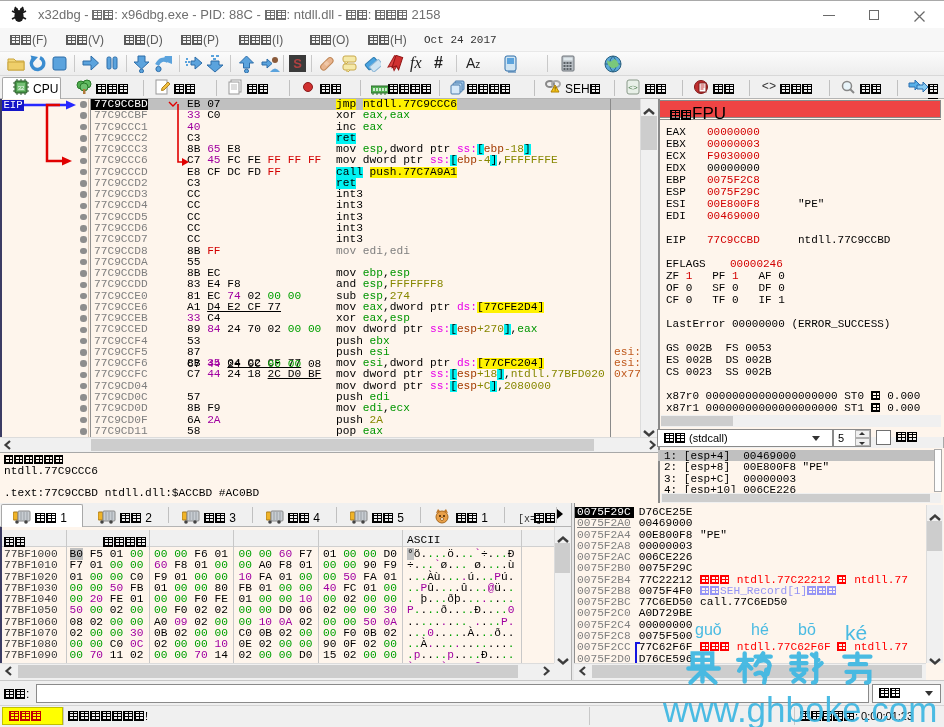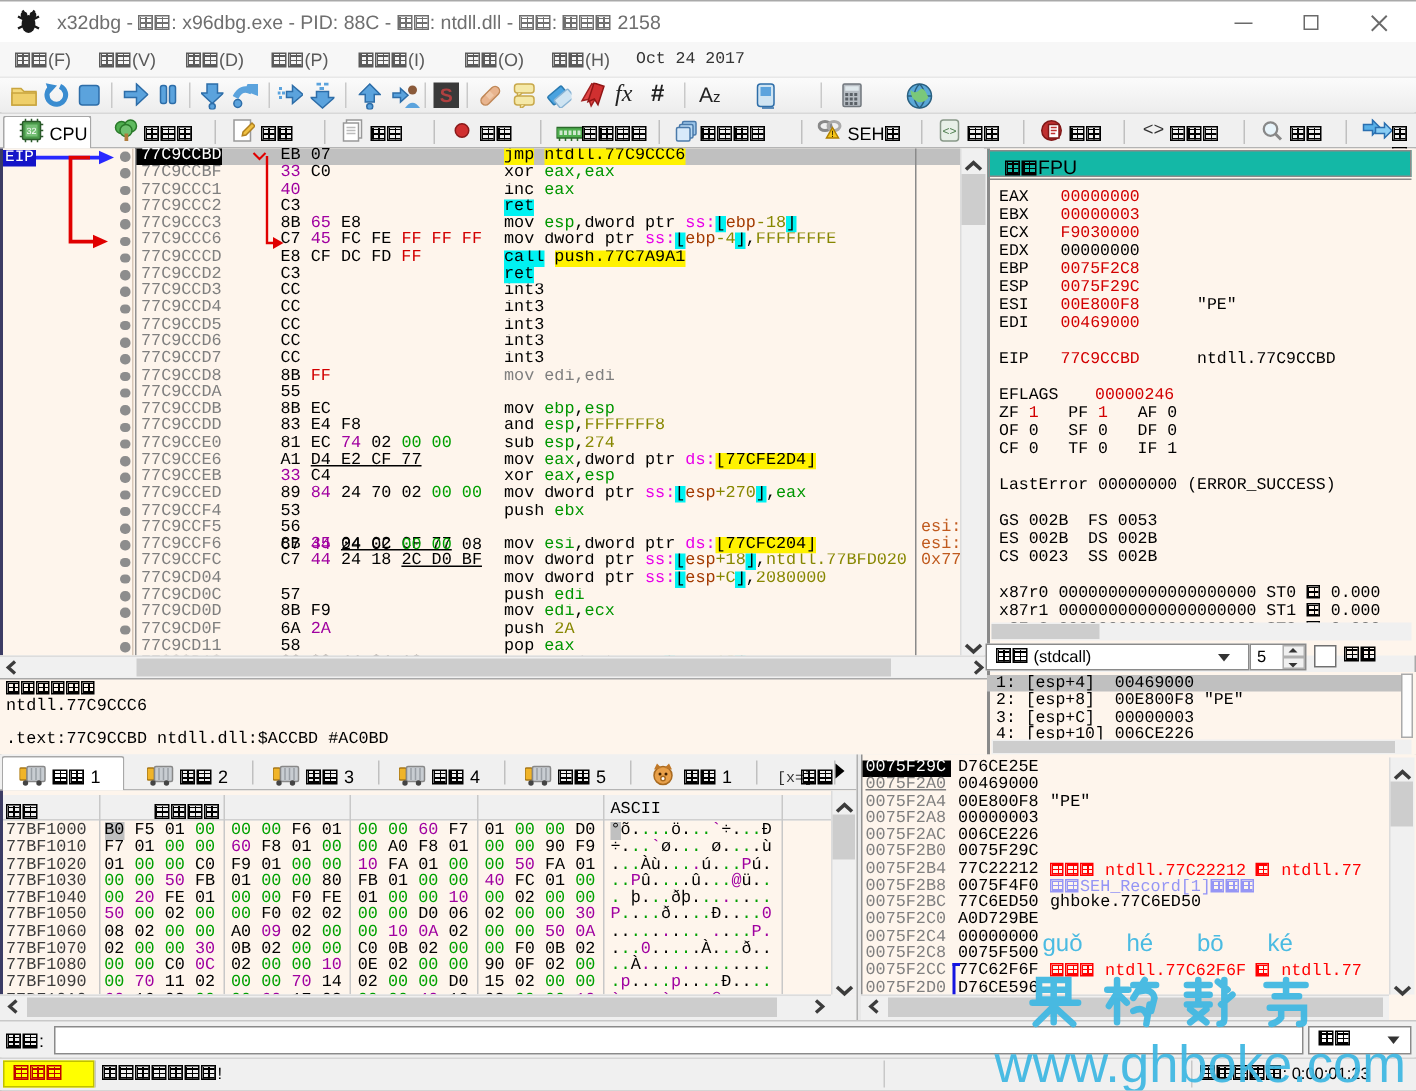--- a/index.html
+++ b/index.html
@@ -335,21 +335,22 @@
 <div class="ab" style="left:80px;top:315.33px;width:6.5px;height:6.5px;border-radius:50%;background:#8d8d8d;"></div>
 <div class="ab mono gt" style="left:94px;top:324.4px;height:11.27px;">77C9CCED</div>
 <div class="ab mono" style="left:187px;top:324.4px;height:11.27px;">89 <span class="pur">84</span> 24 70 02 <span class="grn">00 00</span></div>
 <div class="ab mono" style="left:336px;top:324.4px;width:274px;height:11.27px;overflow:hidden;">mov dword ptr <span class="mag">ss:</span><span class="cb">[</span><span class="brick">esp</span><span class="oli">+270</span><span class="cb">]</span>,<span class="reg">eax</span></div>
 <div class="ab" style="left:80px;top:326.59999999999997px;width:6.5px;height:6.5px;border-radius:50%;background:#8d8d8d;"></div>
 <div class="ab mono gt" style="left:94px;top:335.66999999999996px;height:11.27px;">77C9CCF4</div>
 <div class="ab mono" style="left:187px;top:335.66999999999996px;height:11.27px;">53</div>
 <div class="ab mono" style="left:336px;top:335.66999999999996px;width:274px;height:11.27px;overflow:hidden;">push <span class="reg">ebx</span></div>
 <div class="ab" style="left:80px;top:337.86999999999995px;width:6.5px;height:6.5px;border-radius:50%;background:#8d8d8d;"></div>
 <div class="ab mono gt" style="left:94px;top:346.94px;height:11.27px;">77C9CCF5</div>
-<div class="ab mono" style="left:187px;top:346.94px;height:11.27px;">56</div>
+<div class="ab mono" style="left:187px;top:346.94px;height:11.27px;">87</div>
+<div class="ab mono" style="left:336px;top:346.94px;width:274px;height:11.27px;overflow:hidden;">push <span class="reg">esi</span></div>
 <div class="ab mono" style="left:614px;top:346.94px;height:11.27px;color:#c05a1e;">esi:</div>
 <div class="ab" style="left:80px;top:349.14px;width:6.5px;height:6.5px;border-radius:50%;background:#8d8d8d;"></div>
 <div class="ab mono gt" style="left:94px;top:358.21px;height:11.27px;">77C9CCF6</div>
 <div class="ab mono" style="left:187px;top:358.21px;height:11.27px;">8B <span class="pur">35</span> <span class="u">04 C2 CF 77</span></div>
 <div class="ab mono" style="left:336px;top:358.21px;width:274px;height:11.27px;overflow:hidden;">mov <span class="reg">esi</span>,dword ptr <span class="mag">ds:</span><span class="yb">[77CFC204]</span></div>
 <div class="ab mono" style="left:614px;top:358.21px;height:11.27px;color:#c05a1e;">esi:</div>
 <div class="ab" style="left:80px;top:360.40999999999997px;width:6.5px;height:6.5px;border-radius:50%;background:#8d8d8d;"></div>
 <div class="ab mono gt" style="left:94px;top:369.48px;height:11.27px;">77C9CCFC</div>
 <div class="ab mono" style="left:187px;top:369.48px;height:11.27px;">C7 <span class="pur">44</span> 24 18 <span class="u">2C D0 BF</span></div>
 <div class="ab mono" style="left:336px;top:369.48px;width:274px;height:11.27px;overflow:hidden;">mov dword ptr <span class="mag">ss:</span><span class="cb">[</span><span class="brick">esp</span><span class="oli">+18</span><span class="cb">]</span>,<span class="oli">ntdll.77BFD020</span></div>
@@ -412,21 +413,21 @@
         <path d="M3 3 L7.5 7 L3 11" stroke="#3c3c3c" stroke-width="2.2" fill="none"></path>
       </svg></div>
 <div class="ab thumb" style="left:91px;top:439px;width:503px;height:12px;"></div>
 <div class="ab cream" style="left:0px;top:452px;width:944px;height:51px;border-top:1px solid #a8a8a8;"></div>
 <div class="ab " style="left:4px;top:454px;font-size:10px;color:#000;"><span class="zh"><b style="width:9px;height:9px;margin-right:1px;color:#000;"></b><b style="width:9px;height:9px;margin-right:1px;color:#000;"></b><b style="width:9px;height:9px;margin-right:1px;color:#000;"></b><b style="width:9px;height:9px;margin-right:1px;color:#000;"></b><b style="width:9px;height:9px;margin-right:1px;color:#000;"></b><b style="width:9px;height:9px;margin-right:1px;color:#000;"></b></span></div>
 <div class="ab mono" style="left:4px;top:466px;">ntdll.77C9CCC6</div>
 <div class="ab mono" style="left:4px;top:488px;">.text:77C9CCBD ntdll.dll:$ACCBD #AC0BD</div>
 <div class="ab cream" style="left:660px;top:99px;width:284px;height:338px;"></div>
 <div class="ab " style="left:658px;top:99px;width:2px;height:404px;background:#8a8a8a;"></div>
 <div class="ab " style="left:659px;top:119px;width:282px;height:1px;background:#8a8a8a;"></div>
-<div class="ab " style="left:659px;top:100px;width:282px;height:18px;background:#14b8a6;border:1px solid #8a8a8a;font-size:13px;color:#000;padding:3px 0 0 10px;"><span class="zh"><b style="width:10px;height:10px;margin-right:1px;color:#000;"></b><b style="width:10px;height:10px;margin-right:1px;color:#000;"></b></span>FPU</div>
+<div class="ab " style="left:659px;top:100px;width:282px;height:18px;background:#ef4444;border:1px solid #8a8a8a;font-size:17px;color:#000;padding:3px 0 0 10px;"><span class="zh"><b style="width:10px;height:10px;margin-right:1px;color:#000;"></b><b style="width:10px;height:10px;margin-right:1px;color:#000;"></b></span>FPU</div>
 <div class="ab mono2" style="left:666px;top:126px;height:12px;">EAX</div>
 <div class="ab mono2" style="left:707px;top:126px;height:12px;"><span class="red">00000000</span></div>
 <div class="ab mono2" style="left:666px;top:138px;height:12px;">EBX</div>
 <div class="ab mono2" style="left:707px;top:138px;height:12px;"><span class="red">00000003</span></div>
 <div class="ab mono2" style="left:666px;top:150px;height:12px;">ECX</div>
 <div class="ab mono2" style="left:707px;top:150px;height:12px;"><span class="red">F9030000</span></div>
 <div class="ab mono2" style="left:666px;top:162px;height:12px;">EDX</div>
 <div class="ab mono2" style="left:707px;top:162px;height:12px;">00000000</div>
 <div class="ab mono2" style="left:666px;top:174px;height:12px;">EBP</div>
 <div class="ab mono2" style="left:707px;top:174px;height:12px;"><span class="red">0075F2C8</span></div>
@@ -644,21 +645,21 @@
 <div class="ab mono gt" style="left:577px;top:563.3499999999999px;height:11.27px;">0075F2B0</div>
 <div class="ab mono" style="left:638.7px;top:563.3499999999999px;height:11.27px;">0075F29C</div>
 <div class="ab mono gt" style="left:577px;top:574.6199999999999px;height:11.27px;">0075F2B4</div>
 <div class="ab mono" style="left:638.7px;top:574.6199999999999px;height:11.27px;">77C22212</div>
 <div class="ab mono" style="left:700px;top:574.6199999999999px;width:226px;height:11.27px;color:#f00;overflow:hidden;"><span class="zh" style="color:#f00"><b style="width:9px;height:9px;margin-right:1px;color:#ff0000;"></b><b style="width:9px;height:9px;margin-right:1px;color:#ff0000;"></b><b style="width:9px;height:9px;margin-right:1px;color:#ff0000;"></b></span> ntdll.77C22212 <span class="zh"><b style="width:9px;height:9px;margin-right:1px;color:#ff0000;"></b></span> ntdll.77</div>
 <div class="ab mono gt" style="left:577px;top:585.8899999999999px;height:11.27px;">0075F2B8</div>
 <div class="ab mono" style="left:638.7px;top:585.8899999999999px;height:11.27px;">0075F4F0</div>
 <div class="ab mono" style="left:700px;top:585.8899999999999px;width:226px;height:11.27px;color:#9595f5;overflow:hidden;"><span class="zh"><b style="width:9px;height:9px;margin-right:1px;color:#9595f5;"></b><b style="width:9px;height:9px;margin-right:1px;color:#9595f5;"></b></span>SEH_Record[1]<span class="zh"><b style="width:9px;height:9px;margin-right:1px;color:#9595f5;"></b><b style="width:9px;height:9px;margin-right:1px;color:#9595f5;"></b><b style="width:9px;height:9px;margin-right:1px;color:#9595f5;"></b></span></div>
 <div class="ab mono gt" style="left:577px;top:597.1599999999999px;height:11.27px;">0075F2BC</div>
 <div class="ab mono" style="left:638.7px;top:597.1599999999999px;height:11.27px;">77C6ED50</div>
-<div class="ab mono" style="left:700px;top:597.1599999999999px;height:11.27px;">ghboke.77C6ED50</div>
+<div class="ab mono" style="left:700px;top:597.1599999999999px;height:11.27px;">call.77C6ED50</div>
 <div class="ab mono gt" style="left:577px;top:608.4299999999998px;height:11.27px;">0075F2C0</div>
 <div class="ab mono" style="left:638.7px;top:608.4299999999998px;height:11.27px;">A0D729BE</div>
 <div class="ab mono gt" style="left:577px;top:619.6999999999998px;height:11.27px;">0075F2C4</div>
 <div class="ab mono" style="left:638.7px;top:619.6999999999998px;height:11.27px;">00000000</div>
 <div class="ab mono gt" style="left:577px;top:630.9699999999998px;height:11.27px;">0075F2C8</div>
 <div class="ab mono" style="left:638.7px;top:630.9699999999998px;height:11.27px;">0075F500</div>
 <div class="ab mono gt" style="left:577px;top:642.2399999999998px;height:11.27px;">0075F2CC</div>
 <div class="ab mono" style="left:638.7px;top:642.2399999999998px;height:11.27px;">77C62F6F</div>
 <div class="ab mono" style="left:700px;top:642.2399999999998px;width:226px;height:11.27px;color:#f00;overflow:hidden;"><span class="zh" style="color:#f00"><b style="width:9px;height:9px;margin-right:1px;color:#ff0000;"></b><b style="width:9px;height:9px;margin-right:1px;color:#ff0000;"></b><b style="width:9px;height:9px;margin-right:1px;color:#ff0000;"></b></span> ntdll.77C62F6F <span class="zh"><b style="width:9px;height:9px;margin-right:1px;color:#ff0000;"></b></span> ntdll.77</div>
 <div class="ab mono gt" style="left:577px;top:653.5099999999998px;height:11.27px;">0075F2D0</div>
@@ -686,21 +687,21 @@
 <div class="ab " style="left:0px;top:705px;width:944px;height:22px;background:#f0f0f0;border-top:1px solid #d4d4d4;"></div>
 <div class="ab " style="left:2px;top:707px;width:61px;height:18px;background:#ffff00;border:1px solid #c0c000;font-size:11px;padding:2px 0 0 6px;"><span class="zh"><b style="width:10px;height:10px;margin-right:1px;color:#c00000;"></b><b style="width:10px;height:10px;margin-right:1px;color:#c00000;"></b><b style="width:10px;height:10px;margin-right:1px;color:#c00000;"></b></span></div>
 <div class="ab " style="left:63px;top:707px;width:1px;height:18px;background:#c8c8c8;"></div>
 <div class="ab " style="left:68px;top:710px;font-size:11px;"><span class="zh"><b style="width:10px;height:10px;margin-right:1px;color:#000;"></b><b style="width:10px;height:10px;margin-right:1px;color:#000;"></b><b style="width:10px;height:10px;margin-right:1px;color:#000;"></b><b style="width:10px;height:10px;margin-right:1px;color:#000;"></b><b style="width:10px;height:10px;margin-right:1px;color:#000;"></b><b style="width:10px;height:10px;margin-right:1px;color:#000;"></b><b style="width:10px;height:10px;margin-right:1px;color:#000;"></b></span>!</div>
 <div class="ab " style="left:589px;top:707px;width:1px;height:18px;background:#c8c8c8;"></div>
 <div class="ab " style="left:794px;top:707px;width:1px;height:18px;background:#c8c8c8;"></div>
 <div class="ab " style="left:800px;top:710px;font-size:11px;"><span class="zh"><b style="width:10px;height:10px;margin-right:1px;color:#000;"></b><b style="width:10px;height:10px;margin-right:1px;color:#000;"></b><b style="width:10px;height:10px;margin-right:1px;color:#000;"></b><b style="width:10px;height:10px;margin-right:1px;color:#000;"></b><b style="width:10px;height:10px;margin-right:1px;color:#000;"></b></span>: 0:00:01:23</div>
 <div class="ab " style="left:695px;top:621px;font-size:16px;color:rgba(64,183,226,.95);z-index:50;">guǒ</div>
 <div class="ab " style="left:751px;top:621px;font-size:16px;color:rgba(64,183,226,.95);z-index:50;">hé</div>
 <div class="ab " style="left:798px;top:621px;font-size:16px;color:rgba(64,183,226,.95);z-index:50;">bō</div>
-<div class="ab " style="left:845px;top:621px;font-size:16px;color:rgba(64,183,226,.95);z-index:50;">ké</div>
+<div class="ab " style="left:845px;top:621px;font-size:21px;color:rgba(64,183,226,.95);z-index:50;">ké</div>
 <div class="ab " style="left:684px;top:650px;z-index:50;"><svg width="38" height="36" viewBox="0 0 35 33">
         <g stroke="rgba(64,183,226,.95)" stroke-width="4" fill="none" stroke-linecap="round">
           <path d="M8 3 h18 v12 h-18 z M8 9 h18 M17 3 v26 M4 17 h28 M16 20 L6 30 M18 20 L29 30"></path>
         </g>
       </svg></div>
 <div class="ab " style="left:736px;top:650px;z-index:50;"><svg width="38" height="36" viewBox="0 0 35 33">
         <g stroke="rgba(64,183,226,.95)" stroke-width="4" fill="none" stroke-linecap="round">
           <path d="M8 3 v26 M2 9 h13 M8 11 L3 19 M8 11 L14 17 M18 6 h14 M25 3 L18 14 M22 10 q8 -2 9 4 l-2 8 M18 22 q6 -3 8 2 M28 18 l-2 12"></path>
         </g>
       </svg></div>

